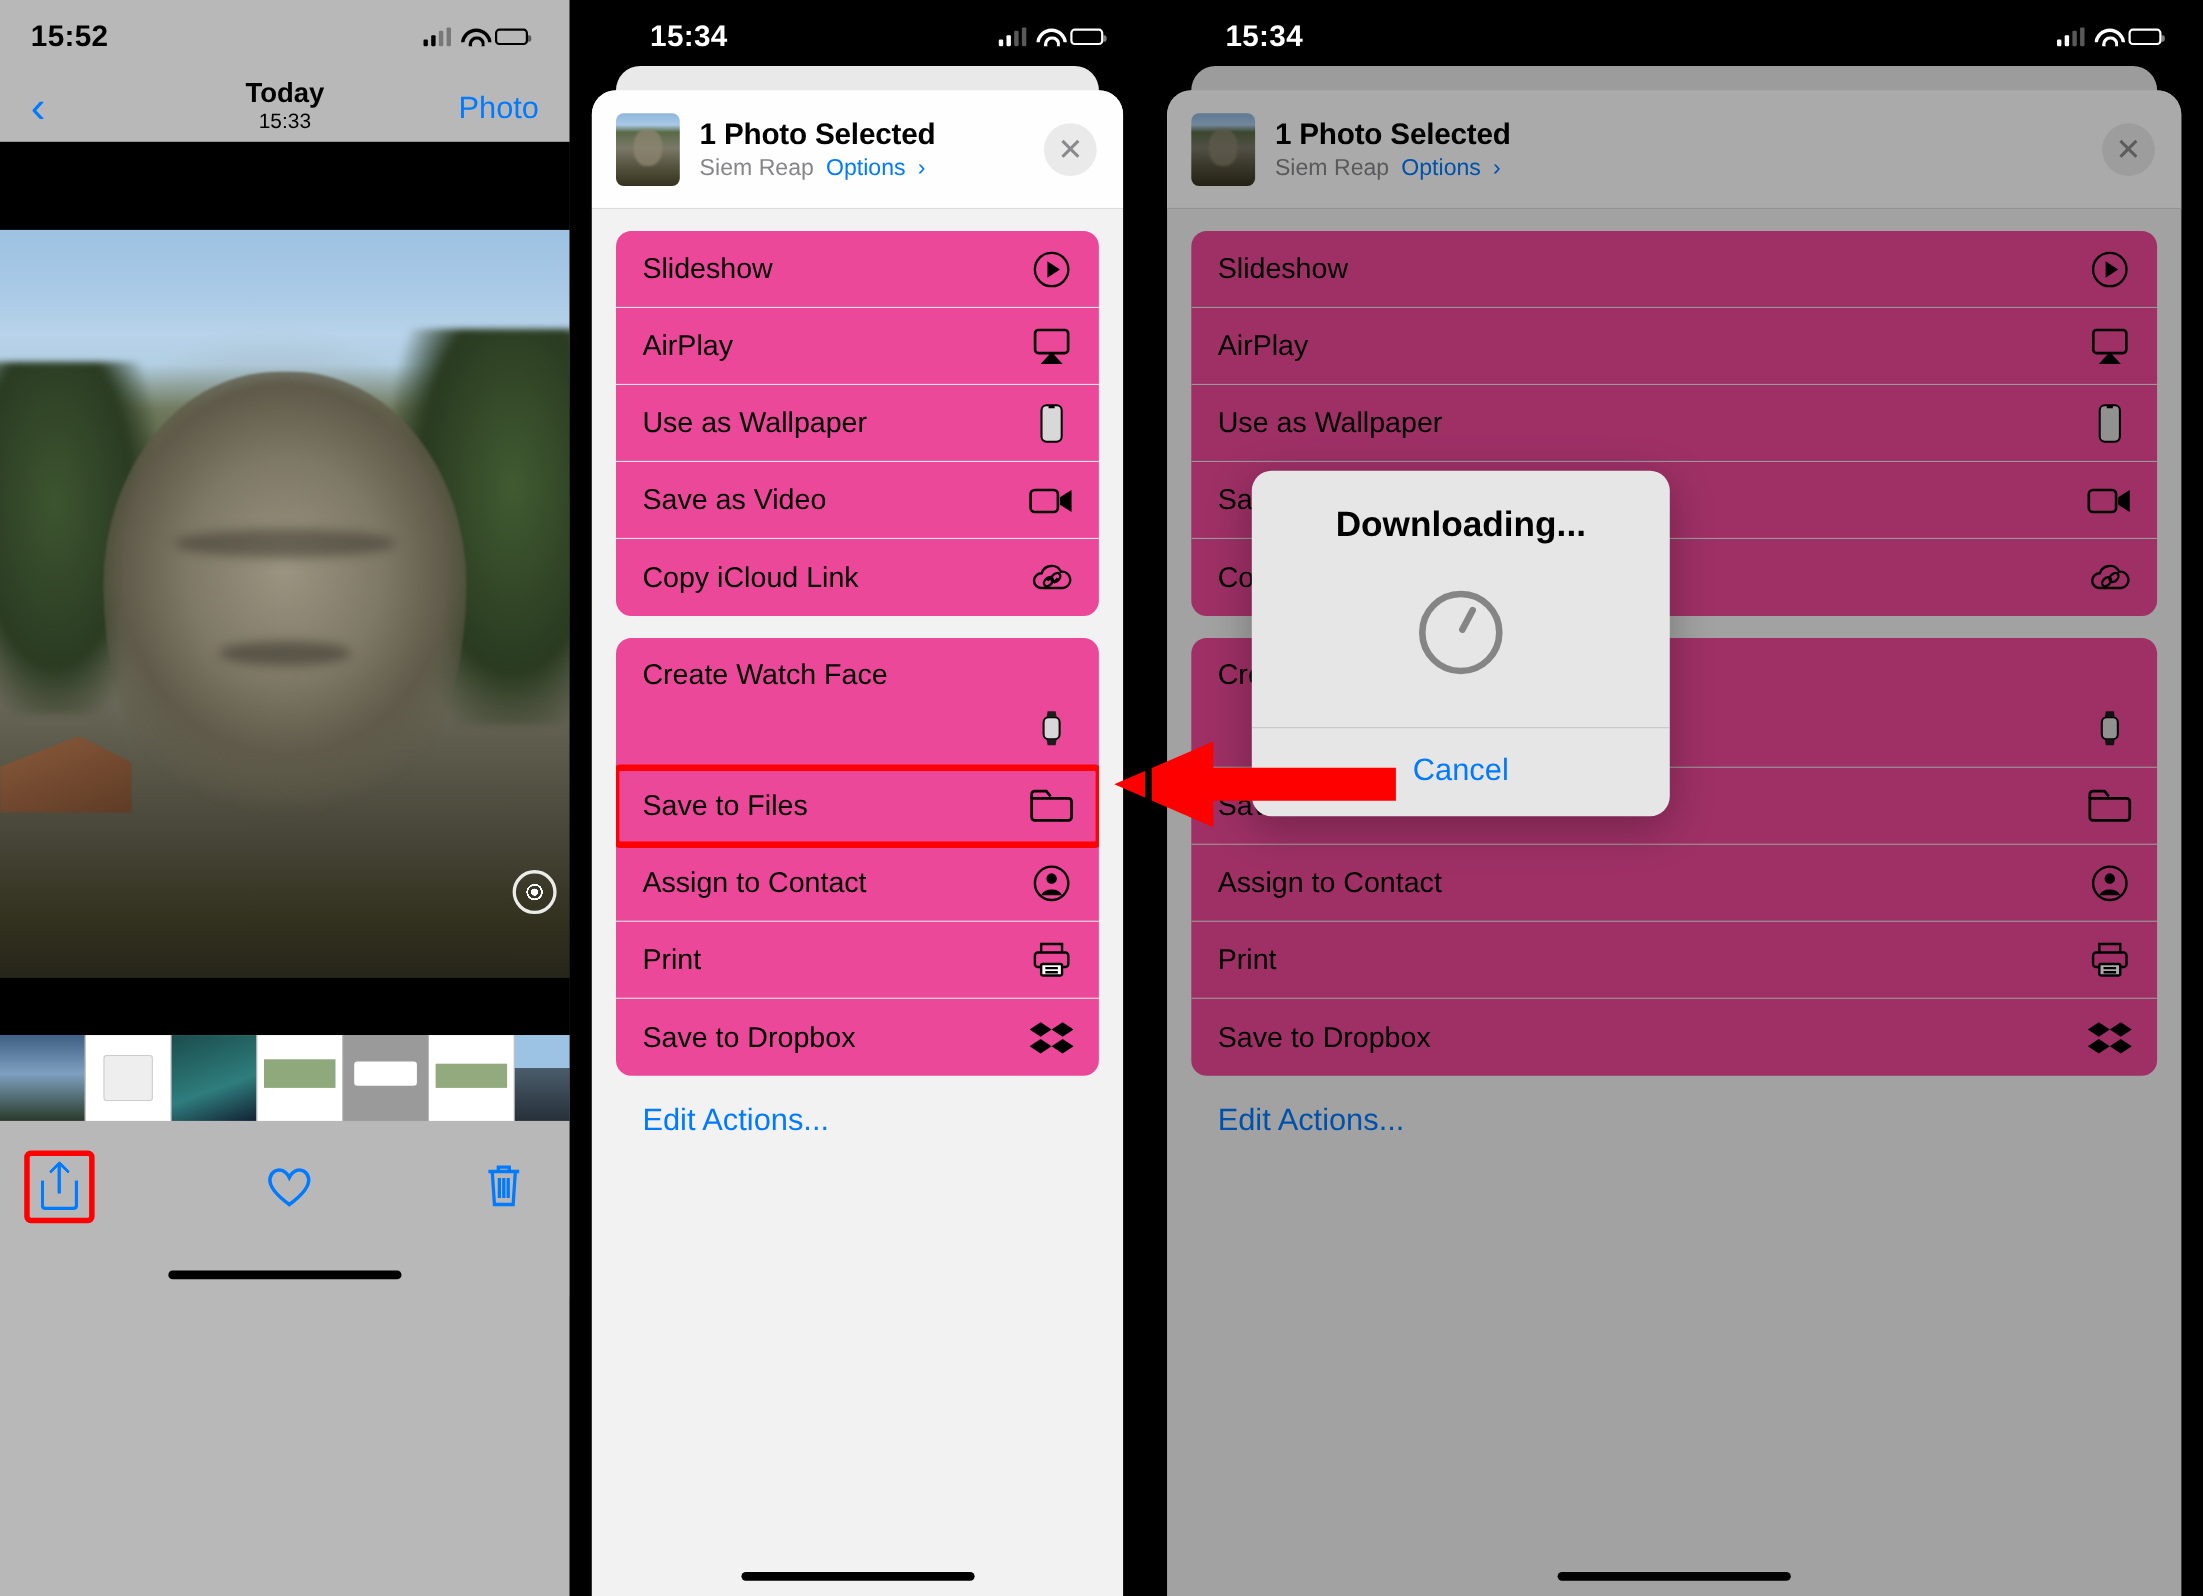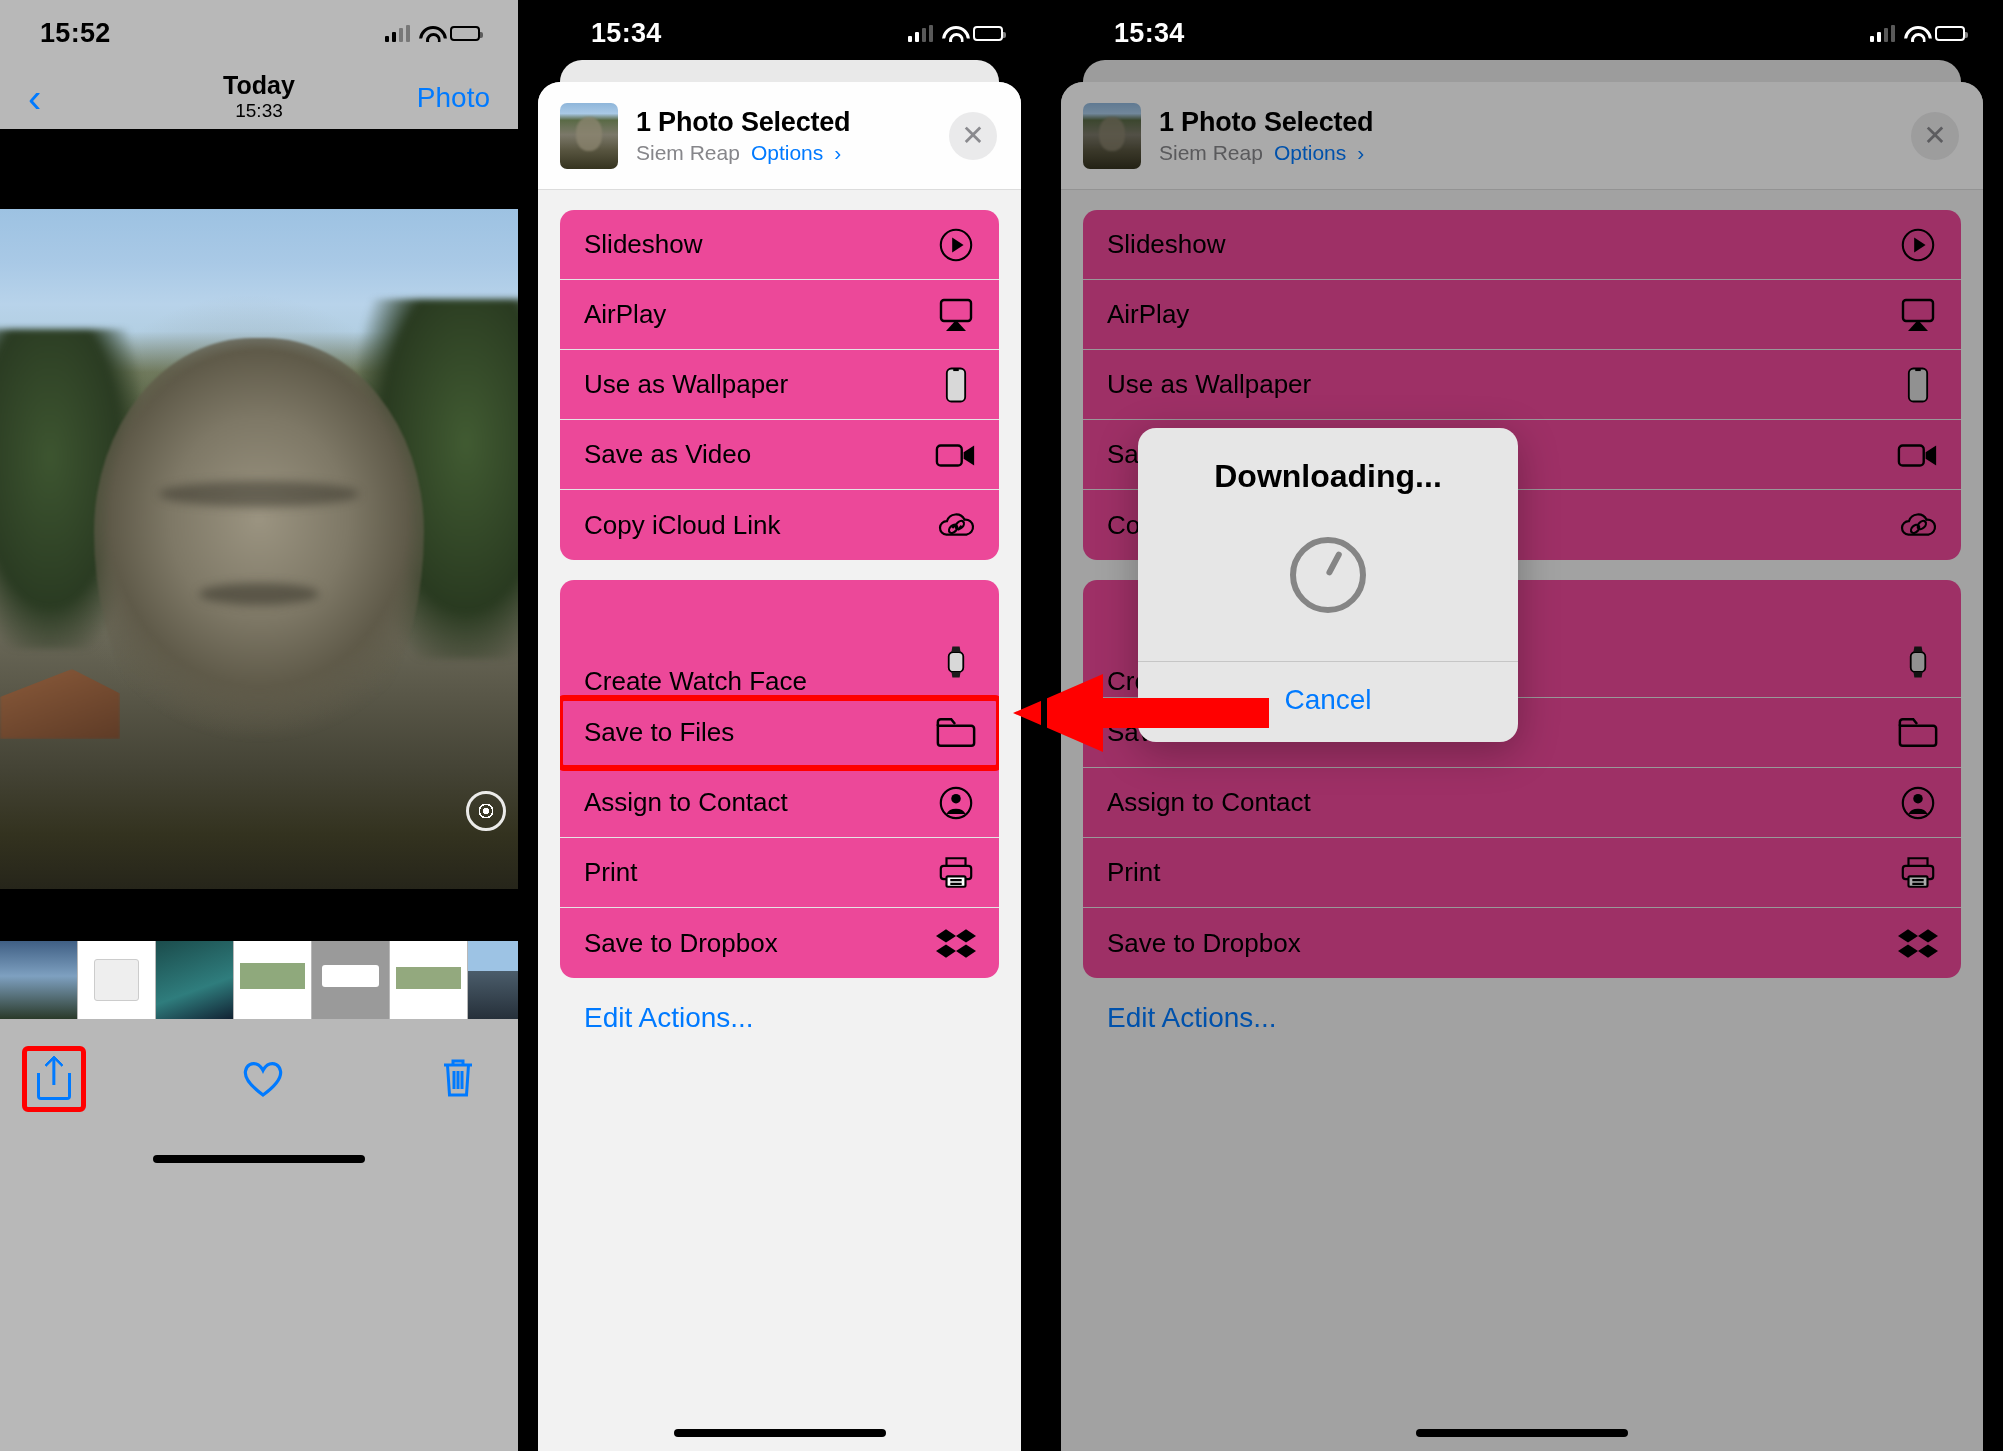--- a/index.html
+++ b/index.html
@@ -8,21 +8,21 @@
     background: #000;
     font-family: "Liberation Sans", sans-serif;
     overflow: hidden;
   }
   .stage { position: relative; width: 2003px; height: 1451px; display: flex; }
 
   
   .panel1 { position: relative; width: 518px; height: 1451px; background: #b8b8b8; overflow: hidden; }
   .p1-status {
     height: 66px; display: flex; align-items: center;
-    justify-content: space-between; padding: 0 38px 0 40px; color: #000;
+    justify-content: space-between; padding: 0 38px 0 28px; color: #000;
   }
   .p1-time { font-size: 27px; font-weight: 700; letter-spacing: .3px; }
   .status-right { display: flex; align-items: center; gap: 9px; }
   .bars { display: flex; align-items: flex-end; gap: 2.5px; height: 17px; }
   .bars i { width: 4.5px; background: currentColor; border-radius: 1px; display: block; }
   .bars i:nth-child(1){height:6px; opacity:1}
   .bars i:nth-child(2){height:10px; opacity:1}
   .bars i:nth-child(3){height:14px; opacity:.35}
   .bars i:nth-child(4){height:17px; opacity:.35}
   .wifi { width: 22px; height: 17px; position: relative; }
@@ -172,21 +172,21 @@
   }
 
   .sheet-scroll { position:absolute; left:0; right:0; top:108px; bottom:0; padding: 20px 22px 0; }
   .group { background:#ec4899; border-radius:14px; overflow:hidden; margin-bottom:20px; }
   .row { height: 70px; display:flex; align-items:center; padding: 0 22px 0 24px;
          border-bottom: 1px solid #e5e5e5; position:relative; }
   .row:last-child { border-bottom:none; }
   .row .lbl { font-size: 26px; color:#000; }
   .row .ic { margin-left:auto; display:flex; align-items:center; justify-content:center;
              width: 42px; height:42px; color:#000; }
-  .row.tall { height: 118px; align-items:flex-end; padding-top: 18px; gap: 16px; }
+  .row.tall { height: 118px; align-items:flex-start; padding-top: 18px; gap: 16px; }
   .row.tall .ic { align-self:flex-end; margin-bottom: 14px; }
   .edit-actions { font-size:28px; color:#007aff; padding: 4px 24px 0; }
 
   .hl-row { outline: 6px solid #ff0000; outline-offset:-3px; border-radius: 4px; }
 
   .sheet-homebar { position:absolute; left:0; right:0; bottom:14px; display:flex; justify-content:center; }
   .sheet-homebar .bar { width:212px;height:8px;border-radius:4px;background:#000; }
 
   
   .big-arrow { position:absolute; left:1011px; top:672px; width:260px; height:82px; z-index:40; }

